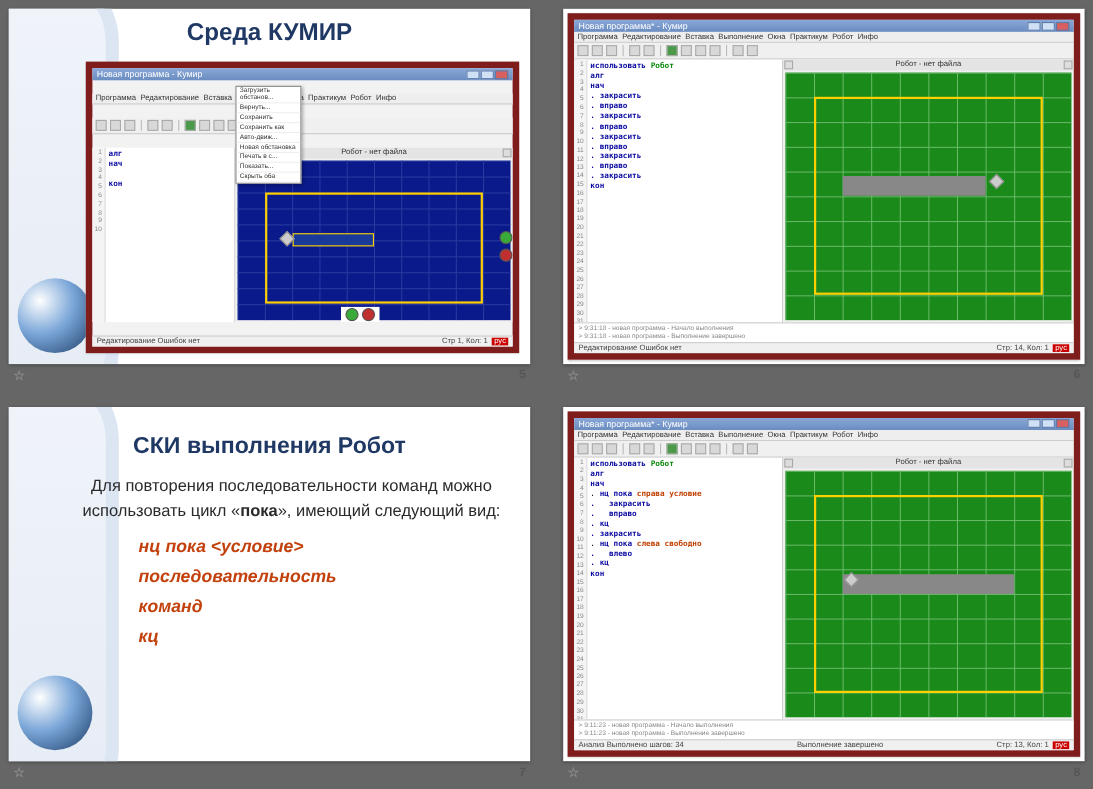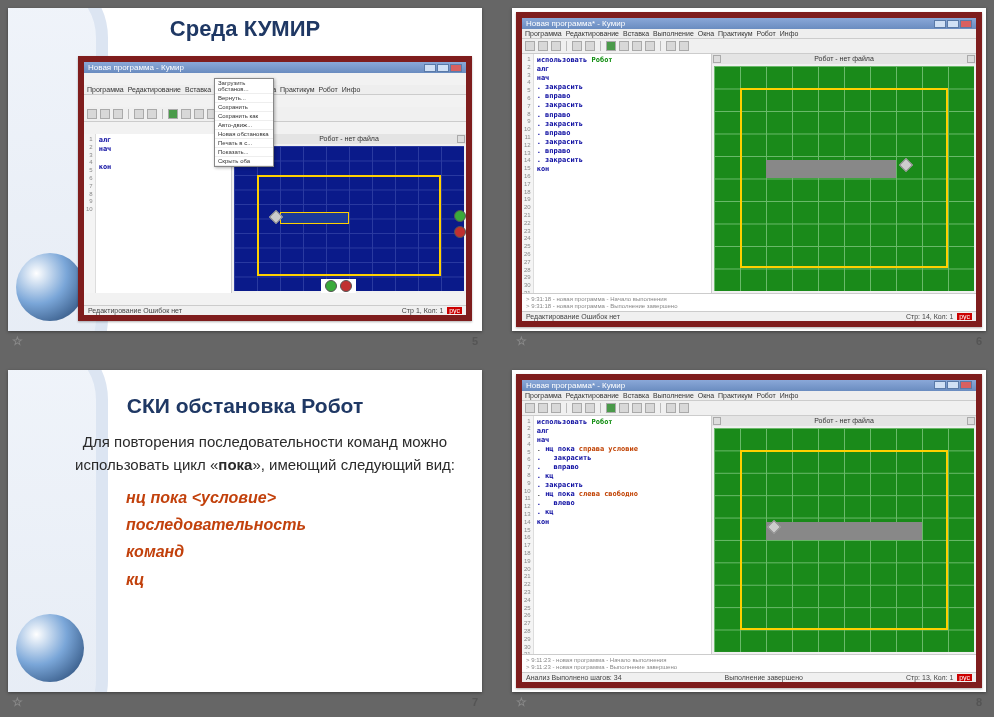--- a/index.html
+++ b/index.html
@@ -86,21 +86,21 @@
   .tbtn.play { background: #4a9a4a; }
   .tsep { width: 1px; height: 10px; background: #bbb; margin: 0 2px; }
   .app-body { flex: 1; display: flex; overflow: hidden; }
   .code-pane {
     background: #fff;
     border-right: 1px solid #ccc;
     display: flex;
     font-size: 7px;
     line-height: 1.3;
   }
-  .app.small .code-pane { width: 148px; }
+  .app.small .code-pane { width: 130px; }
   .app.big   .code-pane { width: 190px; }
   .linenums {
     background: #f4f4f4;
     color: #888;
     padding: 2px 2px;
     text-align: right;
     border-right: 1px solid #ddd;
     white-space: pre;
     font-size: 6px;
   }
@@ -448,21 +448,21 @@
   <div class="footer">
     <span class="star">☆</span>
     <span>6</span>
   </div>
 </div>
 
 <div class="slide-wrap">
   <div class="slide">
     <div class="decor-left"></div>
     <div class="decor-ball"></div>
-    <div class="s7-title">СКИ обстановка Робот</div>
+    <div class="s7-title">СКИ выполнения Робот</div>
     <div class="s7-body">
       <span>Для повторения последовательности команд можно использовать цикл «</span><b>пока</b><span>», имеющий следующий вид:</span>
       <div class="s7-code">
         <div>нц пока &lt;условие&gt;</div>
         <div>последовательность</div>
         <div>команд</div>
         <div>кц</div>
       </div>
     </div>
   </div>

